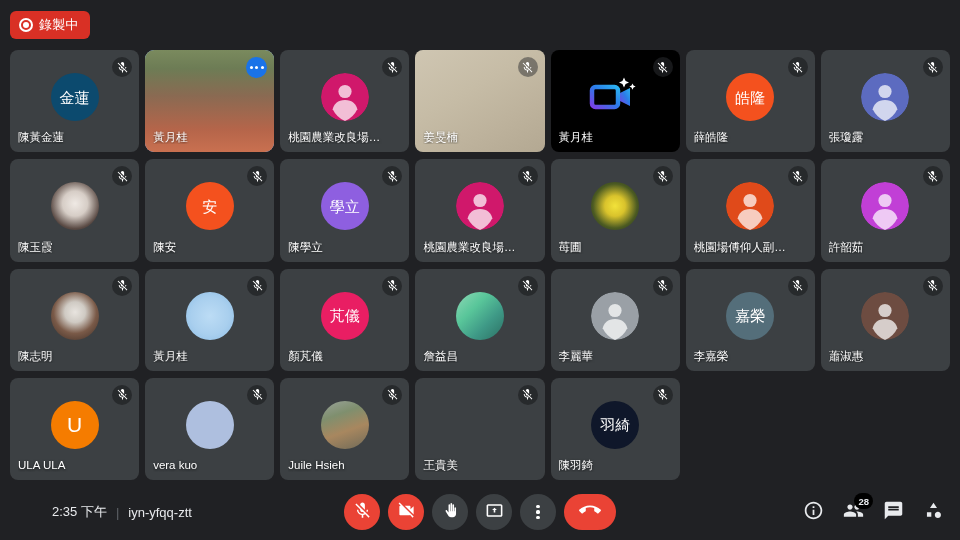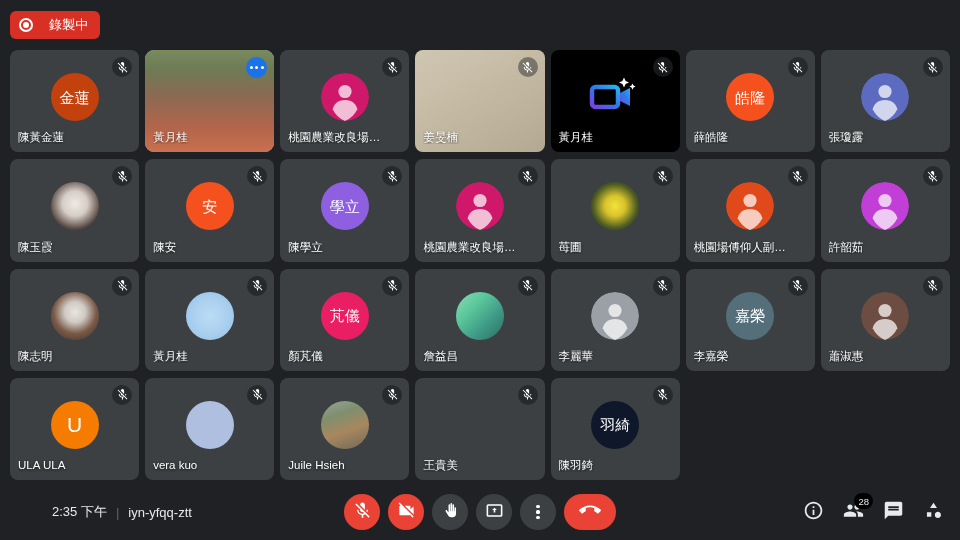--- a/index.html
+++ b/index.html
@@ -7,21 +7,21 @@
     width: 960px; height: 540px;
     background: #202124;
     font-family: "Liberation Sans", "DejaVu Sans", sans-serif;
     overflow: hidden;
   }
   #app { position: relative; width: 960px; height: 540px; background: #202124; }
 
   
   .rec-badge {
     position: absolute; left: 10px; top: 11px;
-    height: 28px; display: flex; align-items: center; gap: 16px;
+    height: 28px; display: flex; align-items: center; gap: 6px;
     background: #d93025; border-radius: 6px; padding: 0 11px 0 9px;
     color: #fff; font-size: 13px; letter-spacing: .3px;
   }
   .rec-dot {
     width: 14px; height: 14px; border-radius: 50%;
     border: 2px solid #fff; display: inline-flex;
     align-items: center; justify-content: center; flex: 0 0 auto;
   }
   .rec-dot i { width: 6px; height: 6px; border-radius: 50%; background: #fff; display: block; }
 
@@ -109,38 +109,38 @@
   .rightacts {
     position: absolute; right: 14px; top: 50%; transform: translateY(-50%);
     display: flex; align-items: center; gap: 14px;
   }
   .ract { position: relative; width: 26px; height: 26px; display: flex; align-items: center; justify-content: center; cursor: pointer; }
   .ract svg { fill: #e8eaed; }
   .badge {
     position: absolute; top: -6px; right: -7px;
     min-width: 16px; height: 16px; border-radius: 8px;
     background: #000000; color: #e8eaed; font-size: 9.5px;
-    display: flex; align-items: center; justify-content: center; padding: 8px 4px;
+    display: flex; align-items: center; justify-content: center; padding: 8px 4px; font-weight: bold;
   }
 </style>
 </head>
 <body>
 
 <div id="app">
 
   <div class="rec-badge">
     <span class="rec-dot">
         <i></i>
       </span>
     <span>錄製中</span>
   </div>
 
   <div class="grid" id="grid">
       <div class="tile">
-        <div class="avatar" style="background: #c2410c;">金蓮</div>
+        <div class="avatar" style="background: #0c4a6e;">金蓮</div>
         <div class="mic">
           <svg viewBox="0 0 24 24">
             <path d="M19 11h-1.7c0 .74-.16 1.43-.43 2.05l1.23 1.23c.56-.98.9-2.09.9-3.28zM15 11.16V5c0-1.66-1.34-3-3-3S9 3.34 9 5v.18l6 5.98zM4.27 3L3 4.27l6 6V11c0 1.66 1.33 3 3 3 .23 0 .44-.03.65-.08l1.66 1.66c-.71.33-1.5.52-2.31.52-2.76 0-5.3-2.1-5.3-5.1H5c0 3.41 2.72 6.23 6 6.72V21h2v-3.28c.91-.13 1.77-.45 2.54-.9L19.73 21 21 19.73 4.27 3z"></path>
           </svg>
         </div>
         <div class="name">陳黃金蓮</div>
       </div>
       <div class="tile active">
         <div class="tilebg" style="background: linear-gradient(rgb(122, 138, 94) 0%, rgb(109, 124, 85) 18%, rgb(138, 106, 82) 45%, rgb(181, 101, 74) 78%, rgb(201, 112, 80) 100%);"></div>
         <div class="more-btn">

